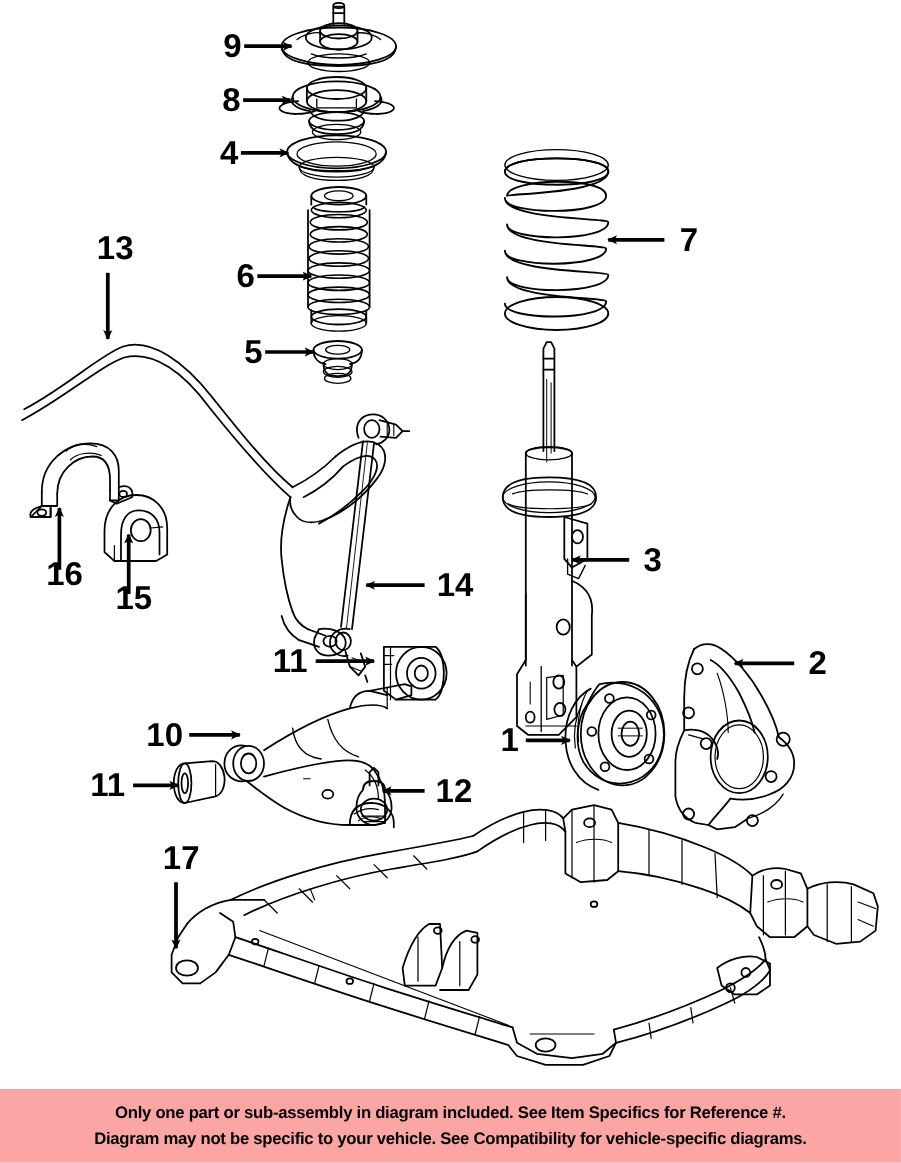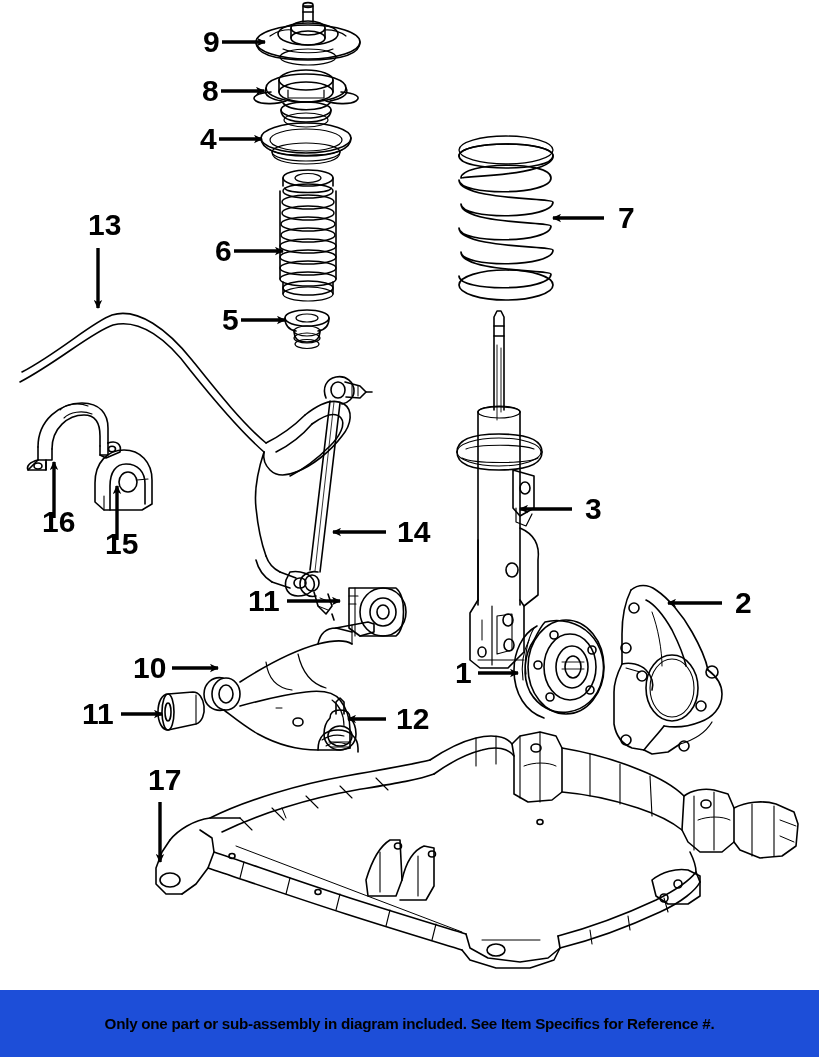--- a/index.html
+++ b/index.html
@@ -1,21 +1,21 @@
 <!DOCTYPE html>
 <html><head>
 <meta charset="utf-8">
 <style>
   html,body{margin:0;padding:0;background:#ffffff;}
   body{width:819px;height:1057px;overflow:hidden;
        font-family:"Liberation Sans",sans-serif;}
   #stage{position:relative;width:819px;height:1057px;background:#fff;}
   #diagram{position:absolute;left:0;top:0;width:819px;height:990px;}
   .banner{position:absolute;left:0;top:990px;width:819px;height:67px;
-          background:#1d4ed8;display:flex;flex-direction:column;
+          background:#fca5a5;display:flex;flex-direction:column;
           align-items:center;justify-content:center;box-sizing:border-box;}
   .banner div{font-weight:bold;font-size:15.2px;color:#000;
               letter-spacing:-0.25px;line-height:1.52;white-space:nowrap;}
   svg text.callout{font-family:"Liberation Sans",sans-serif;
        font-weight:bold;font-size:30px;fill:#000;}
 </style>
 </head>
 <body>
 
 <div id="stage">
@@ -424,15 +424,16 @@
         <text x="88" y="235" class="callout">13</text>
         <text x="397" y="542" class="callout">14</text>
         <text x="105" y="554" class="callout">15</text>
         <text x="42" y="532" class="callout">16</text>
         <text x="148" y="790" class="callout">17</text>
       </g>
   </svg>
 
   <div class="banner">
     <div>Only one part or sub-assembly in diagram included. See Item Specifics for Reference #.</div>
+    <div>Diagram may not be specific to your vehicle. See Compatibility for vehicle-specific diagrams.</div>
   </div>
 
 </div>
 
 </body></html>

